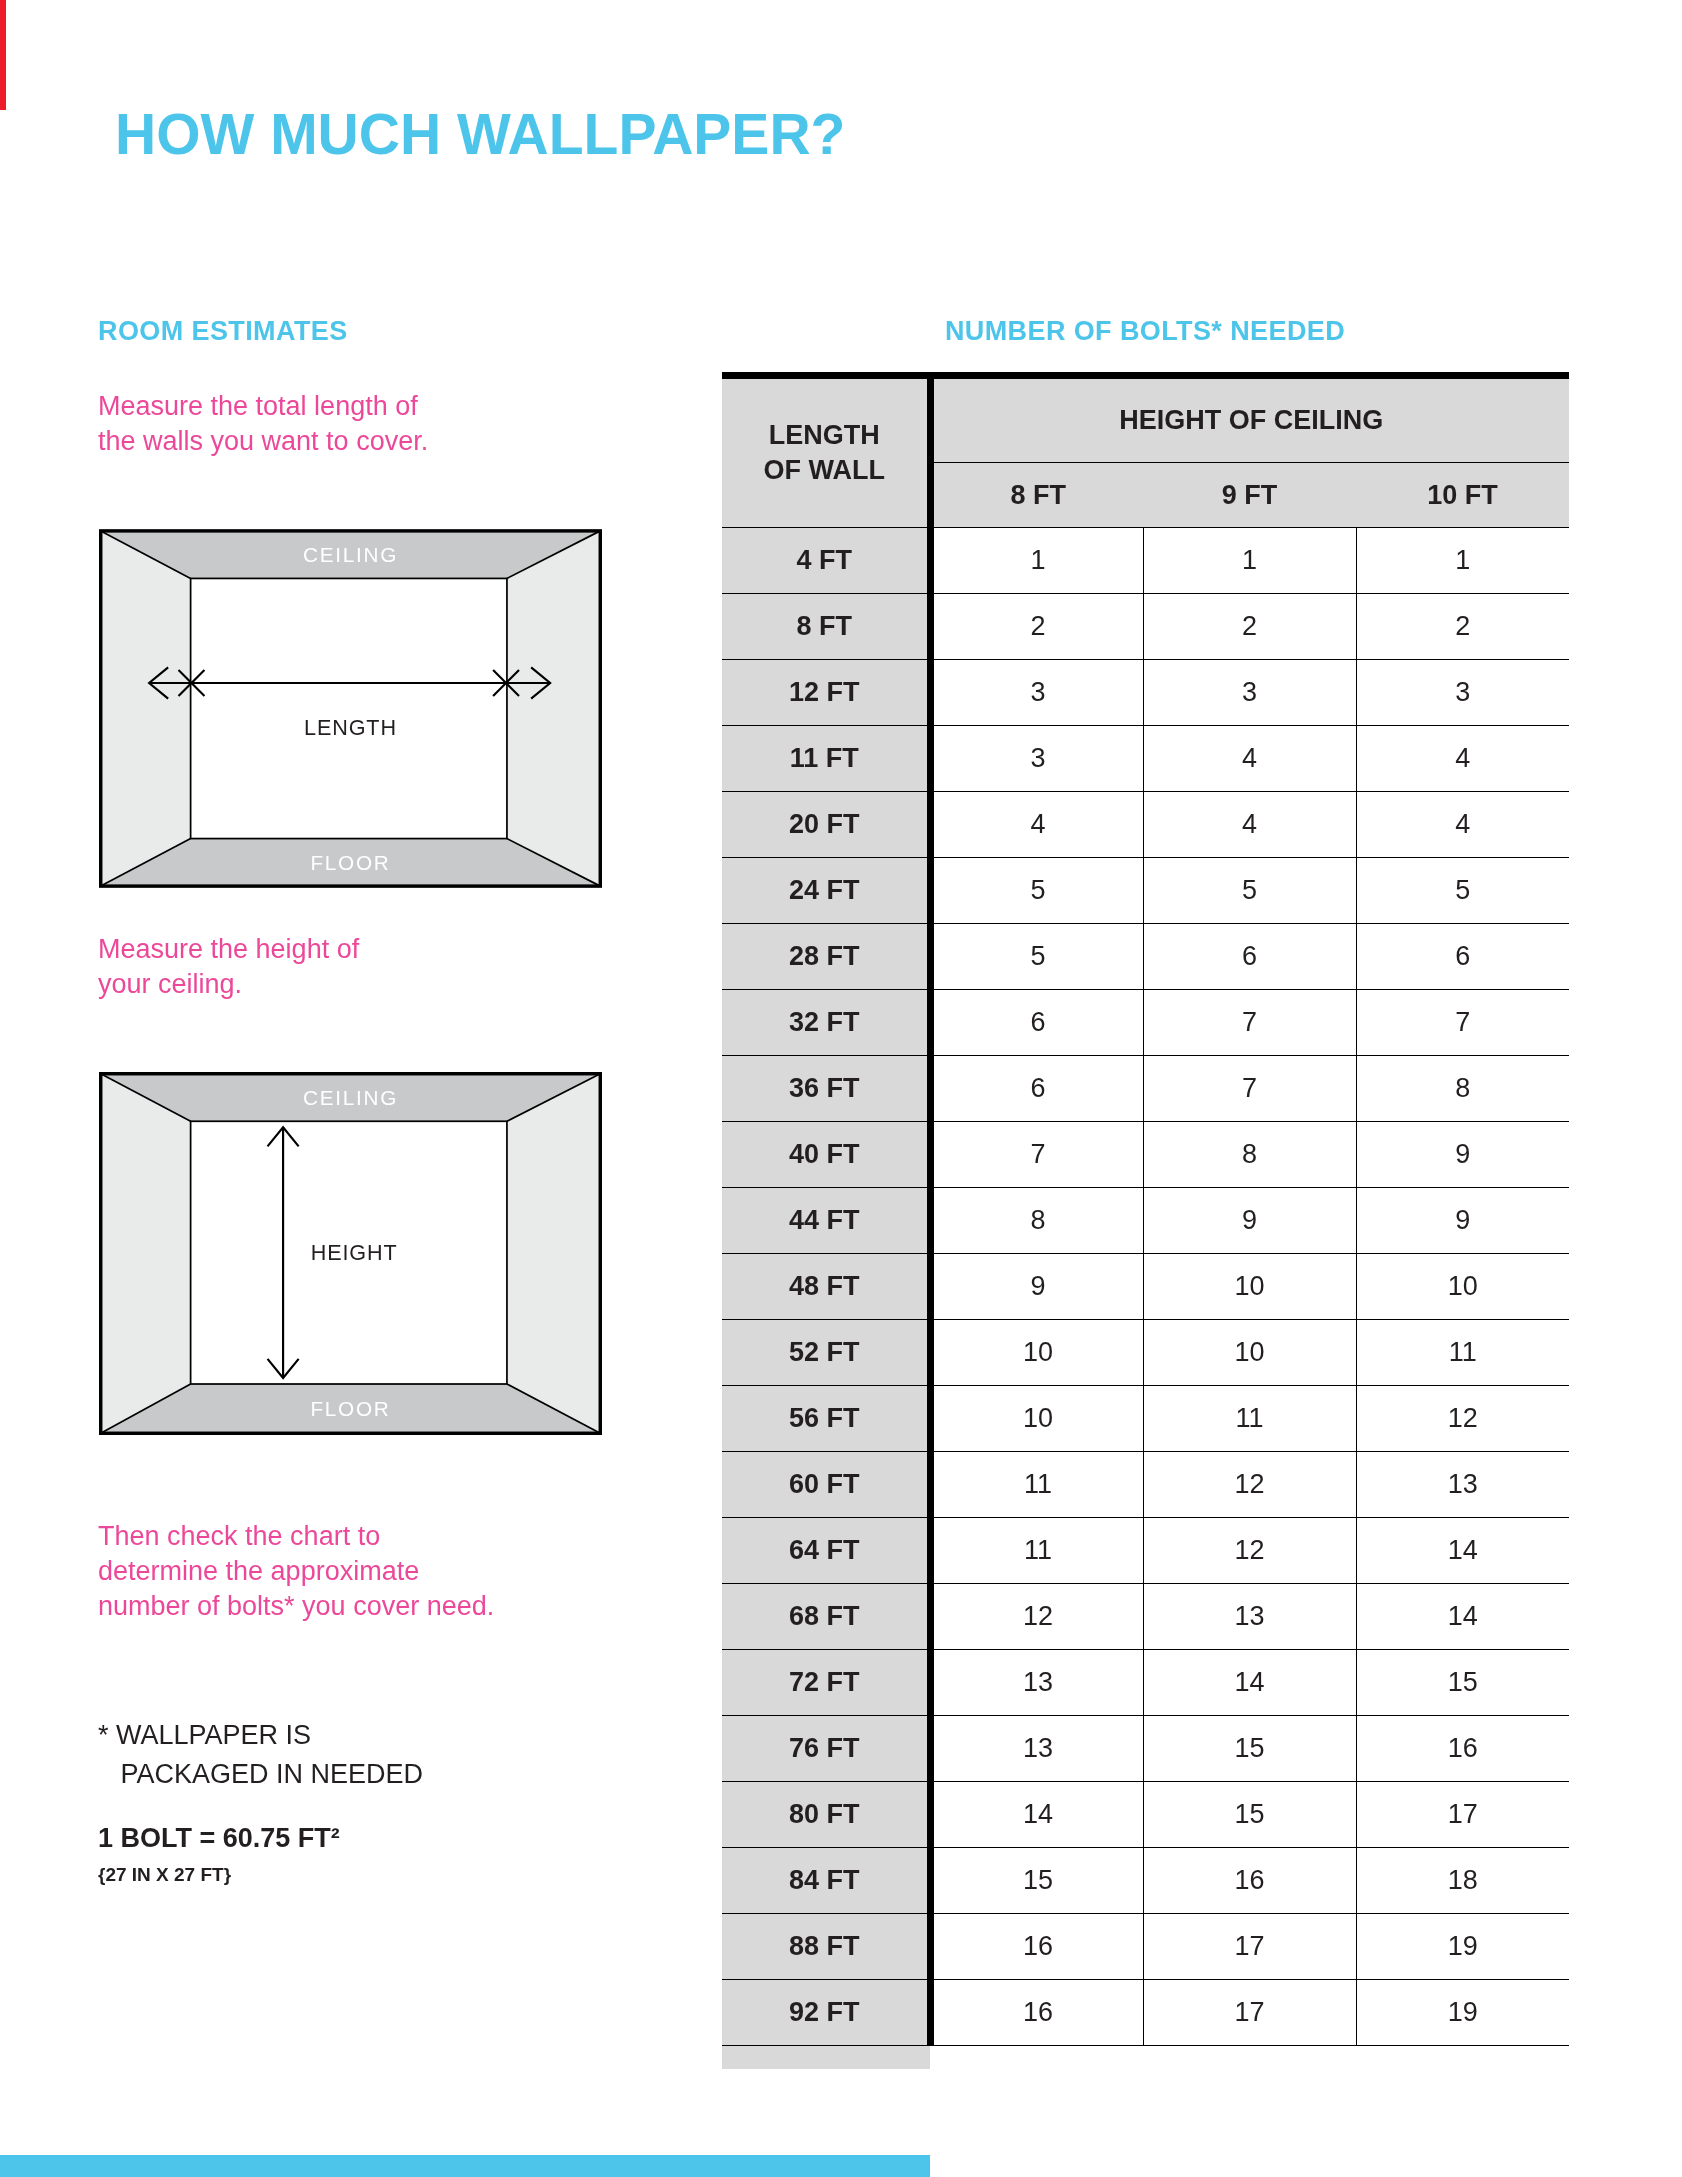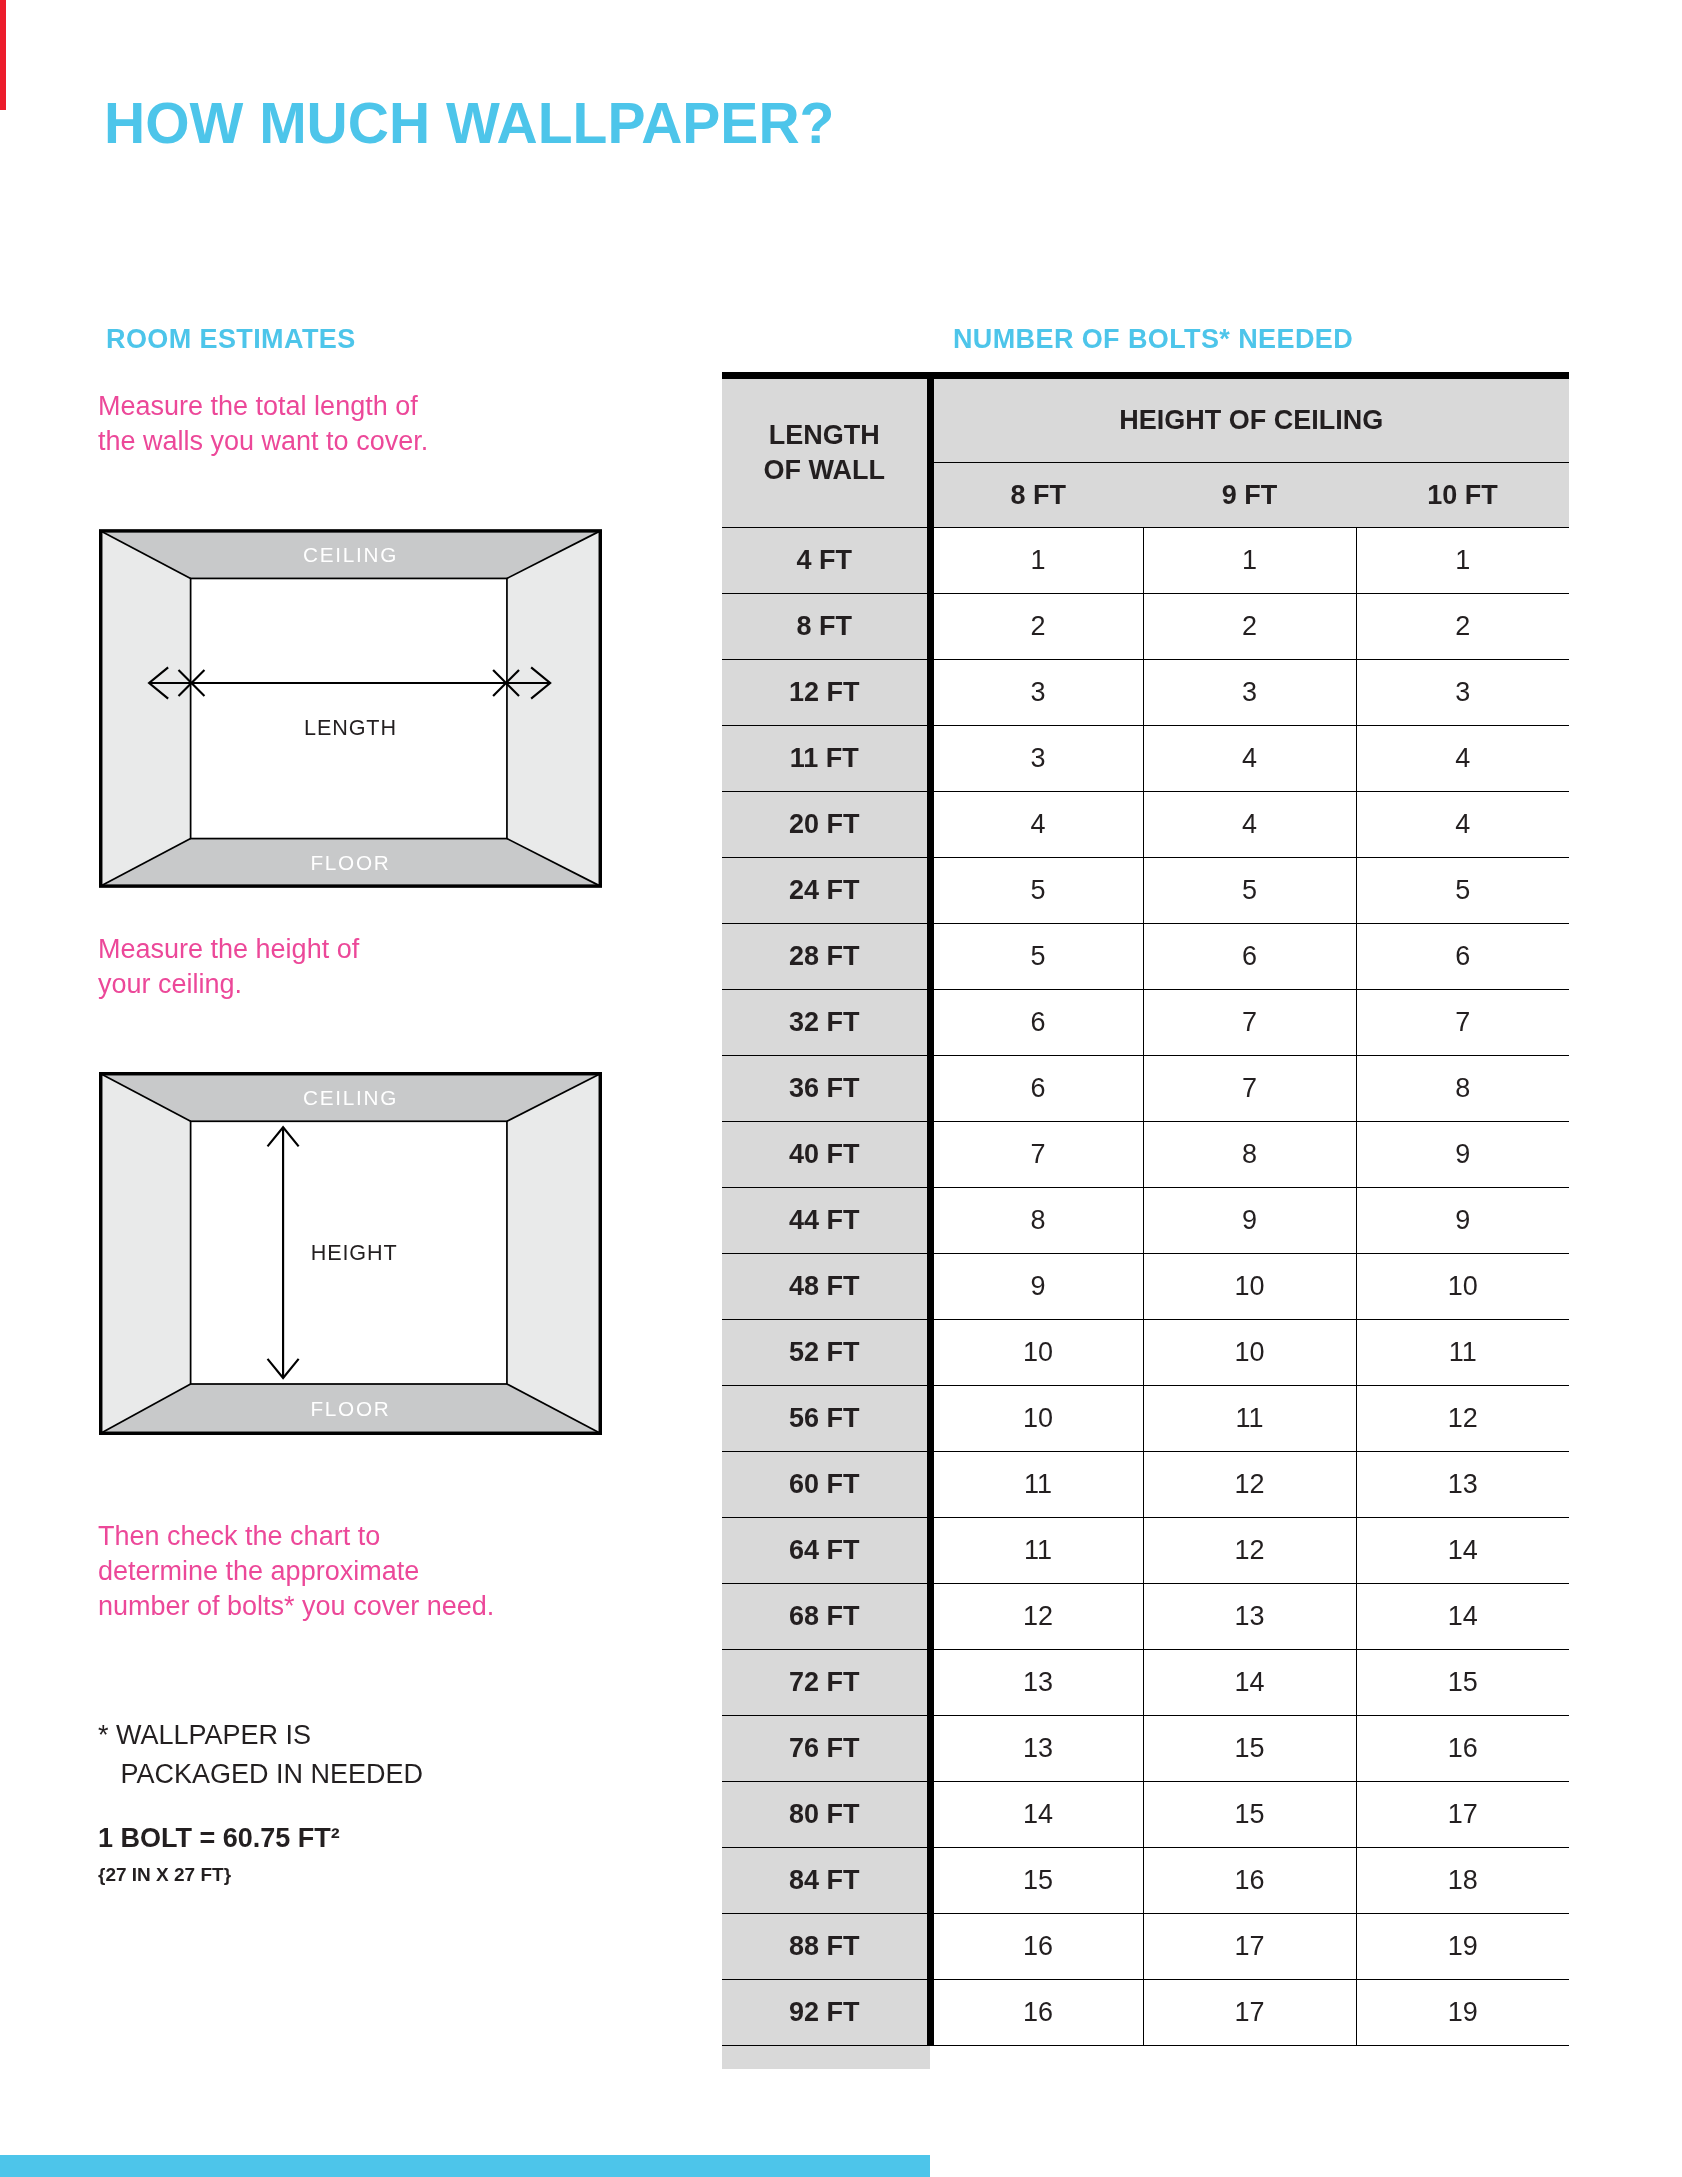--- a/index.html
+++ b/index.html
@@ -18,30 +18,30 @@
   }
   .red-stripe {
     position: absolute;
     left: 0; top: 0;
     width: 6px; height: 110px;
     background: #ec1c2b;
   }
   .title {
     position: absolute;
     left: 97px; top: 83px;
-    margin: 7px;
+    margin: 18px;
     font-size: 57px;
     font-weight: bold;
     color: #4dc5ea;
     letter-spacing: 0px;
     white-space: nowrap;
   }
   .section-heading {
     position: absolute;
-    margin: 8px;
+    margin: 0;
     font-size: 27px;
     font-weight: bold;
     color: #4dc5ea;
     letter-spacing: 0.4px;
     white-space: nowrap;
   }
   .room-estimates-heading { left: 98px; top: 316px; }
   .table-heading {
     left: 722px; top: 316px;
     width: 846px;

